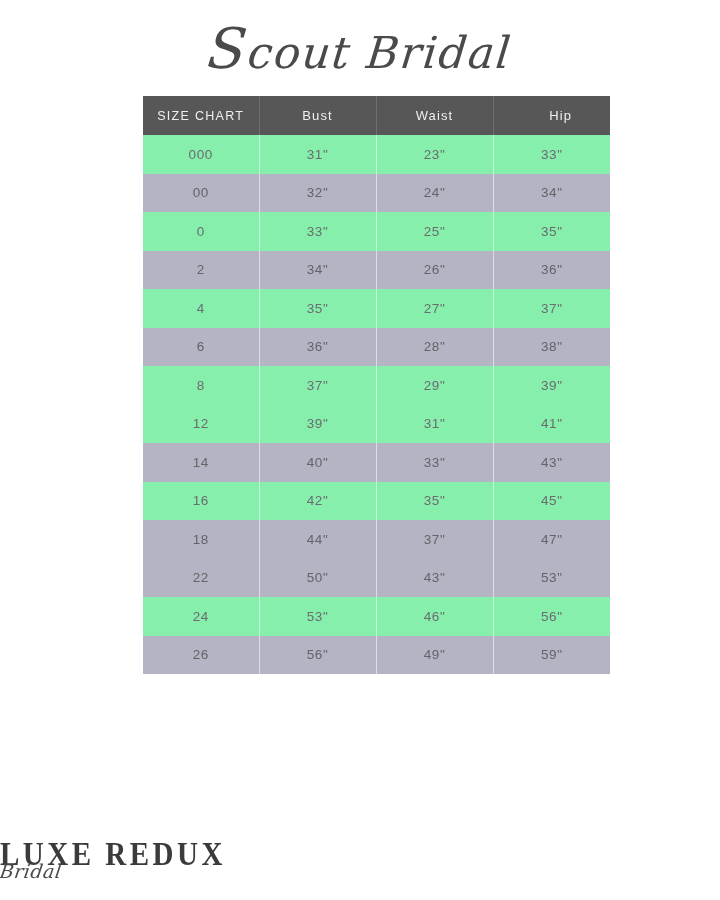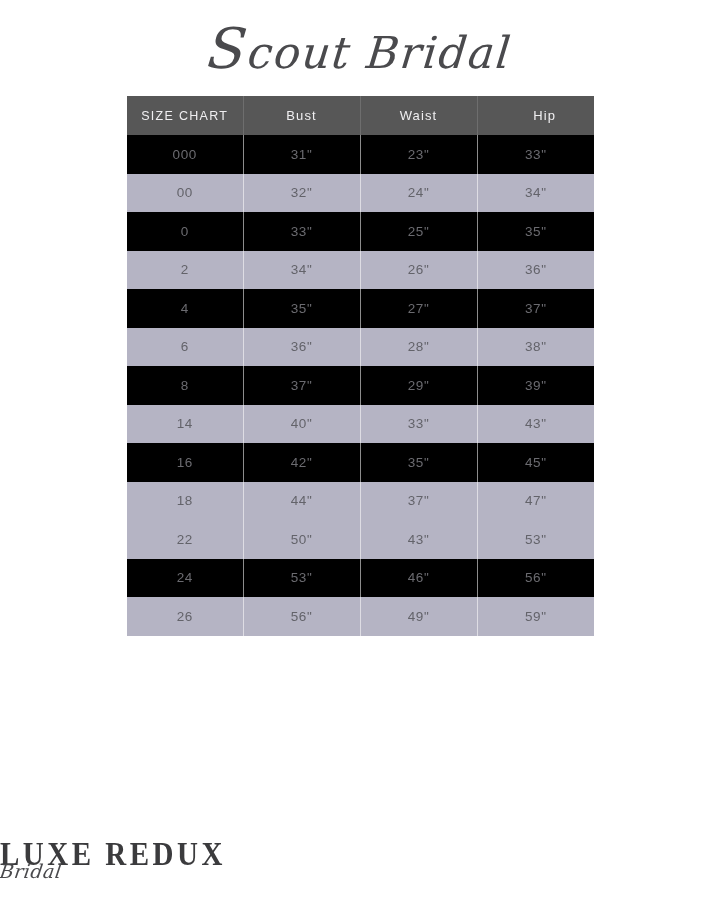--- a/index.html
+++ b/index.html
@@ -32,21 +32,21 @@
     transform: skewX(-6deg);
   }
   .brand-title .first-letter {
     font-size: 56px;
     letter-spacing: 2px;
   }
 
   
   .chart-wrap {
     position: absolute;
-    left: 127px;
+    left: 143px;
     top: 96px;
     width: 467px;
   }
   table.size-chart {
     border-collapse: collapse;
     width: 467px;
     table-layout: fixed;
   }
   table.size-chart col.c-size  { width: 116px; }
   table.size-chart col.c-bust  { width: 117px; }
@@ -74,21 +74,21 @@
     text-align: center;
     vertical-align: middle;
     font-size: 13.5px;
     font-weight: 400;
     letter-spacing: 0.6px;
     color: #6b6b70;
     border-right: 1px solid rgba(255,255,255,0.55);
   }
   tbody td:last-child { border-right: none; }
 
-  tbody tr.row-light td { background: #000000; }
+  tbody tr.row-light td { background: #86efac; }
   tbody tr.row-dark  td { background: #b5b4c4; margin-top: 25px; }
   tbody tr.row-dark  td { color: #63636a; }
 
   
   .footer-logo {
     position: absolute;
     left: 0;
     top: 836px;
     width: 720px;
     text-align: left;
@@ -175,20 +175,26 @@
           <td>36"</td>
           <td>28"</td>
           <td>38"</td>
         </tr>
         <tr class="row-light">
           <td>8</td>
           <td>37"</td>
           <td>29"</td>
           <td>39"</td>
         </tr>
+        <tr class="row-light">
+          <td>12</td>
+          <td>39"</td>
+          <td>31"</td>
+          <td>41"</td>
+        </tr>
         <tr class="row-dark">
           <td>14</td>
           <td>40"</td>
           <td>33"</td>
           <td>43"</td>
         </tr>
         <tr class="row-light">
           <td>16</td>
           <td>42"</td>
           <td>35"</td>

